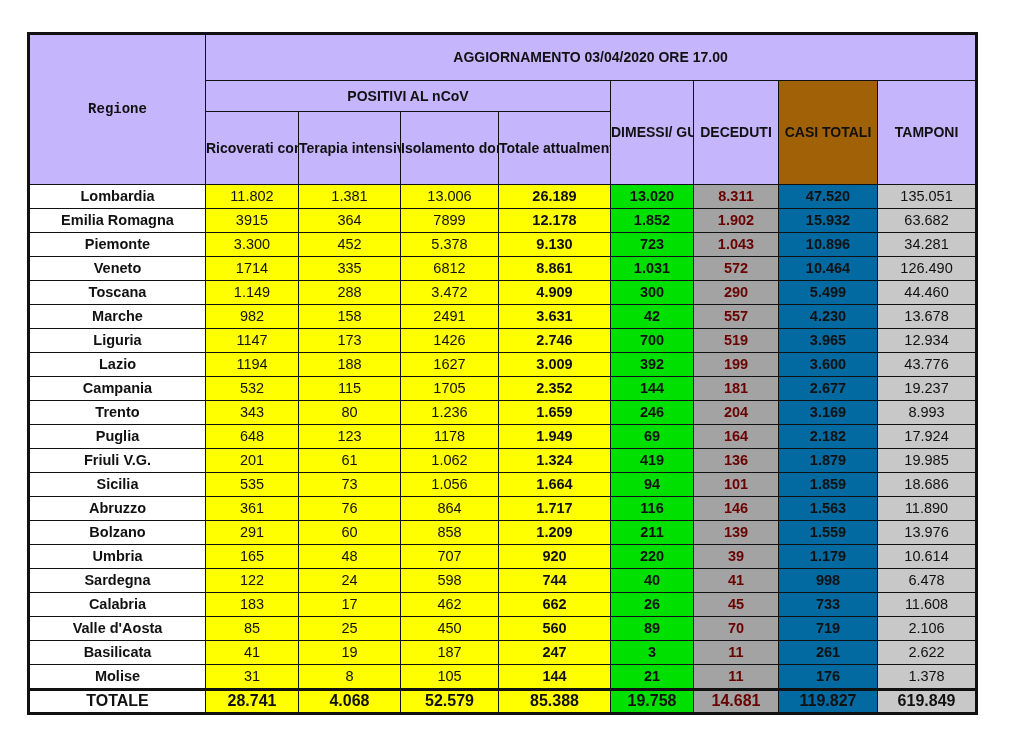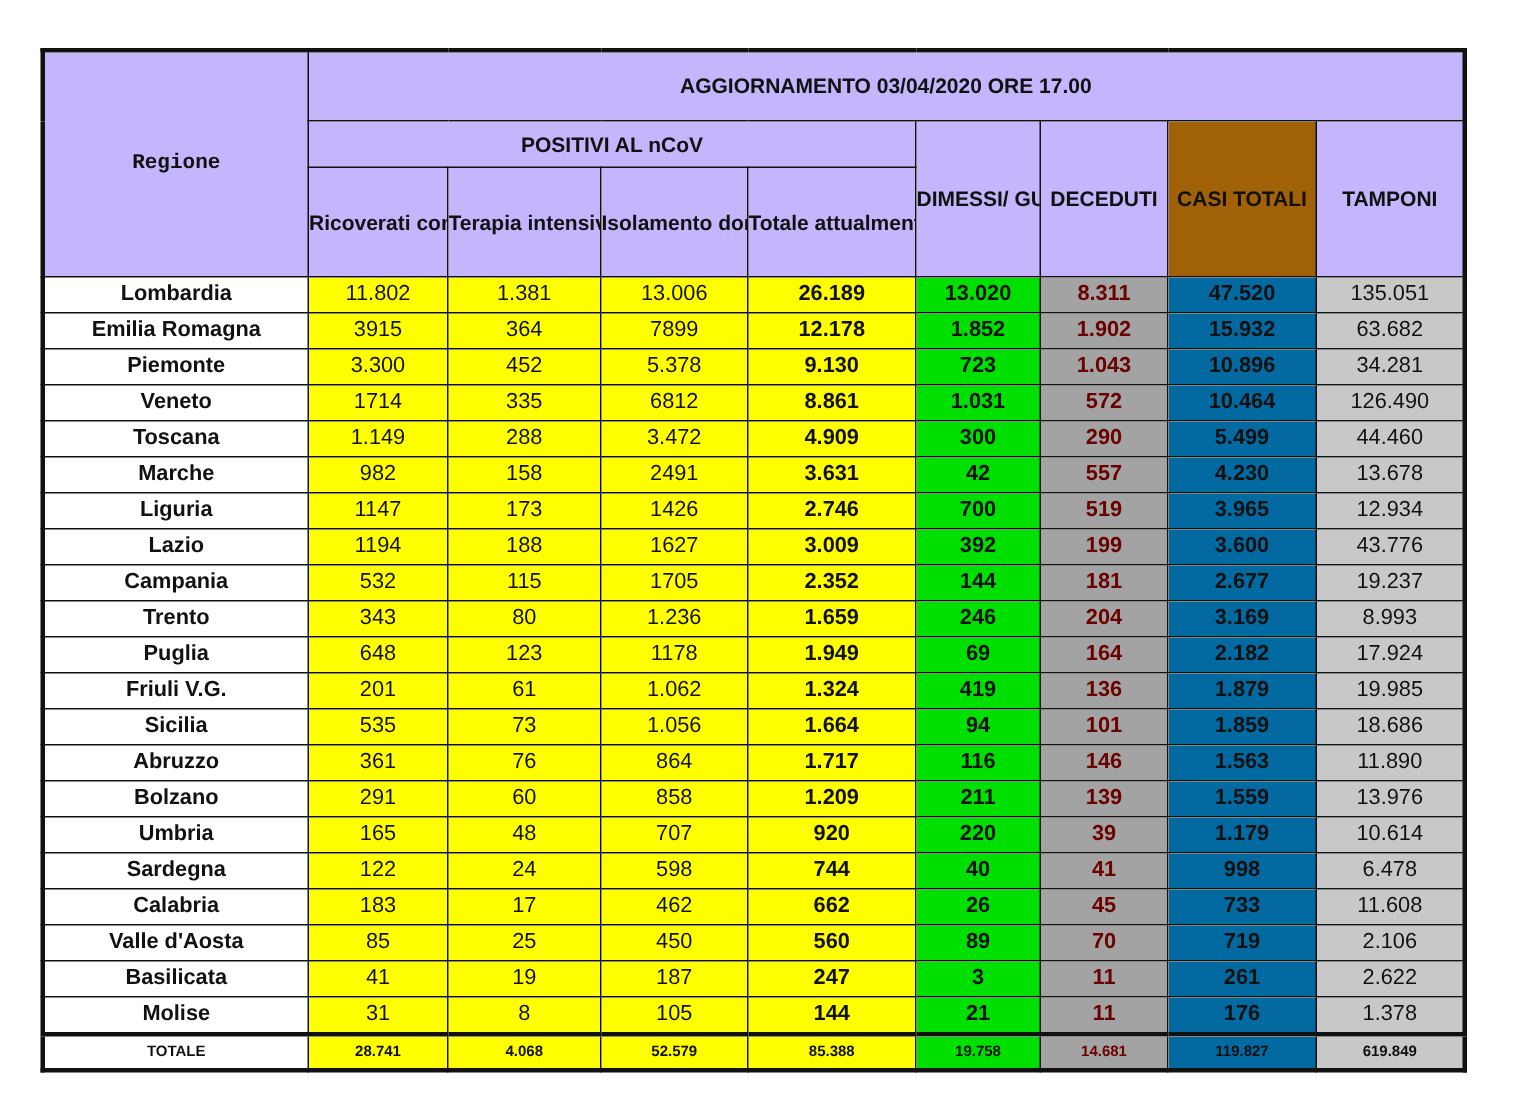--- a/index.html
+++ b/index.html
@@ -14,21 +14,21 @@
     border:1.5px solid #111; padding:0; text-align:center; vertical-align:middle;
     font-size:14px; line-height:1.15; overflow:hidden; white-space:nowrap;
   }
   th { background:#c4b5fd; font-weight:bold; }
   th.title { height:45px; font-size:16px; border-bottom:3px solid #111; }
   th.pos-group { height:30px; font-size:14px;margin-top:24px; }
   th.sub { height:72px; white-space:normal; font-size:14px; }
   th.regione { border-right:3px solid #111;font-family:Liberation Mono, monospace; }
   th.casi-head { background:#a16207; }
   tr.row td { height:23px; font-size:14.5px; }
-  tr.total td { height:21px; font-weight:bold; font-size:10px; border-top:3px solid #111; }
+  tr.total td { height:21px; font-weight:bold; font-size:16px; border-top:3px solid #111; }
   td.reg { background:#ffffff; font-weight:bold; border-right:3px solid #111;margin-left:48px; }
   td.yel { background:#ffff00; }
   td.yel-b { background:#ffff00; font-weight:bold; border-right:3px solid #111;margin-left:12px; }
   td.grn { background:#00e000; font-weight:bold; border-right:3px solid #111; }
   td.red { background:#a3a3a3; color:#6a0000; font-weight:bold; }
   td.org { background:#0369a1; font-weight:bold; }
   td.gry { background:#c8c8c8; font-weight:normal; border-left:3px solid #111; }
   th.bl { border-left:3px solid #111; }
 </style>
 </head>

